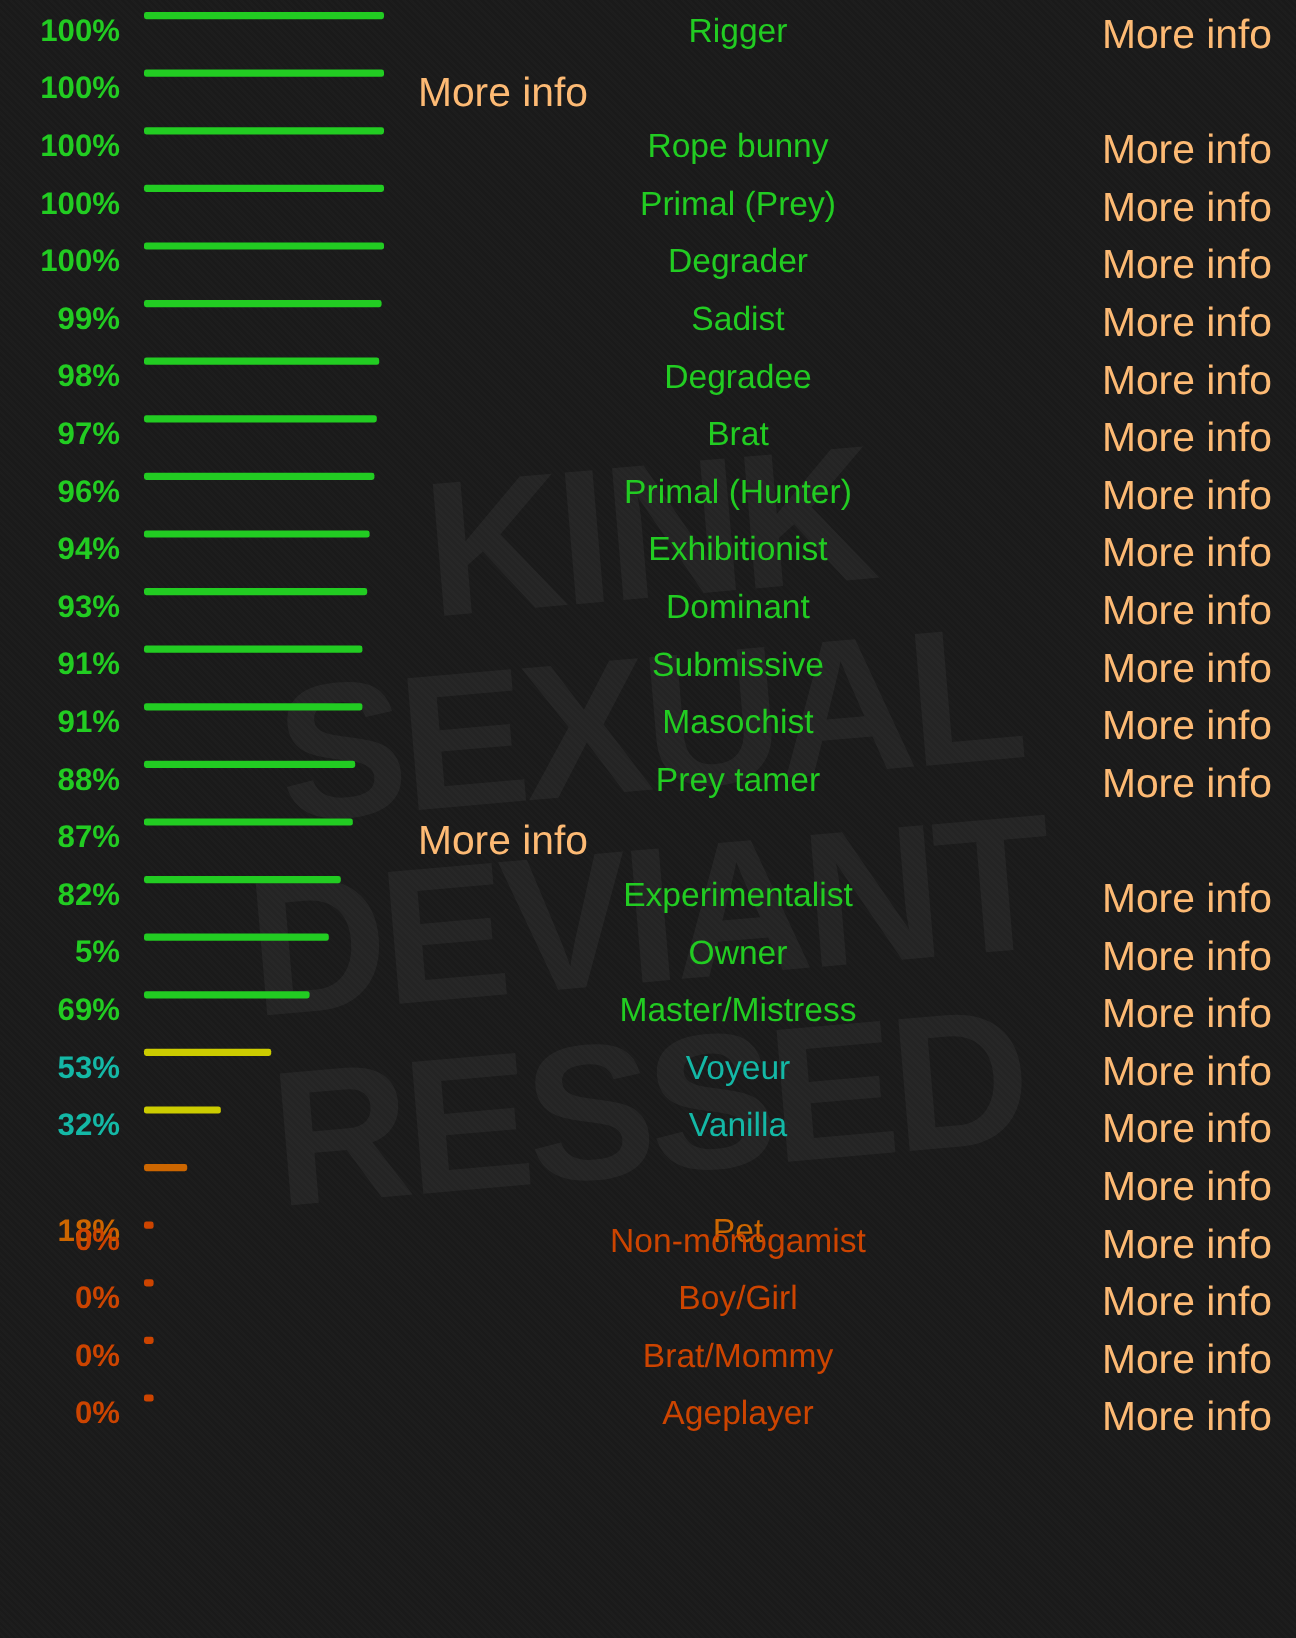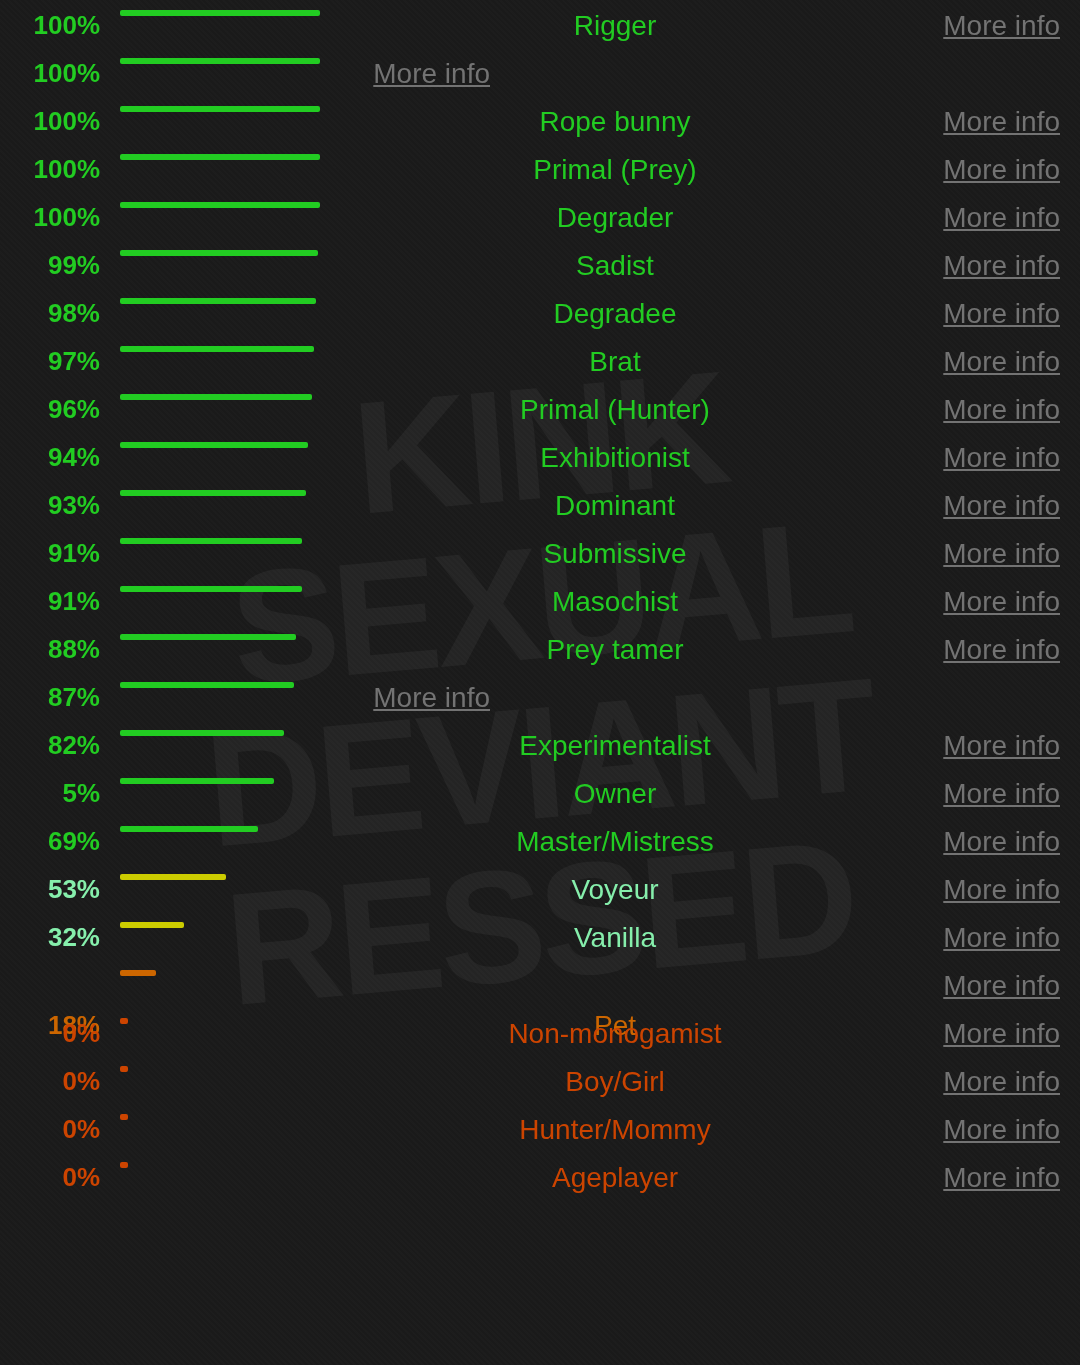--- a/index.html
+++ b/index.html
@@ -84,29 +84,28 @@
 
     .label {
       flex: 1;
       font-size: 28px;
       text-align: center;
       font-weight: 500;
     }
 
     .more-info {
       width: 160px;
-      font-size: 28px;
+      font-size: 34px;
       text-align: right;
       flex-shrink: 0;
-      color: #737373;
-      text-decoration: underline;
+      color: #fdba74;
     }
 
     .green { color: #22cc22; }
-    .yellow { color: #86efac; }
+    .yellow { color: #14b8a6; }
     .orange { color: #cc6600; margin-top: 40px; }
     .red-orange { color: #cc4400; }
   </style>
 </head>
 <body>
 
 <div class="bg-text">
   <div class="bg-line">KINK</div>
   <div class="bg-line">SEXUAL</div>
   <div class="bg-line">DEVIANT</div>
@@ -342,21 +341,21 @@
     <span class="label red-orange">Boy/Girl</span>
     <span class="more-info">More info</span>
   </div>
     <div class="row">
     <span class="percent red-orange">0%</span>
     <div class="bar-container">
       <div class="bar-track">
         <div class="bar-fill" style="width:8px; background-color:#cc4400;"></div>
       </div>
     </div>
-    <span class="label red-orange">Hunter/Mommy</span>
+    <span class="label red-orange">Brat/Mommy</span>
     <span class="more-info">More info</span>
   </div>
     <div class="row">
     <span class="percent red-orange">0%</span>
     <div class="bar-container">
       <div class="bar-track">
         <div class="bar-fill" style="width:8px; background-color:#cc4400;"></div>
       </div>
     </div>
     <span class="label red-orange">Ageplayer</span>

